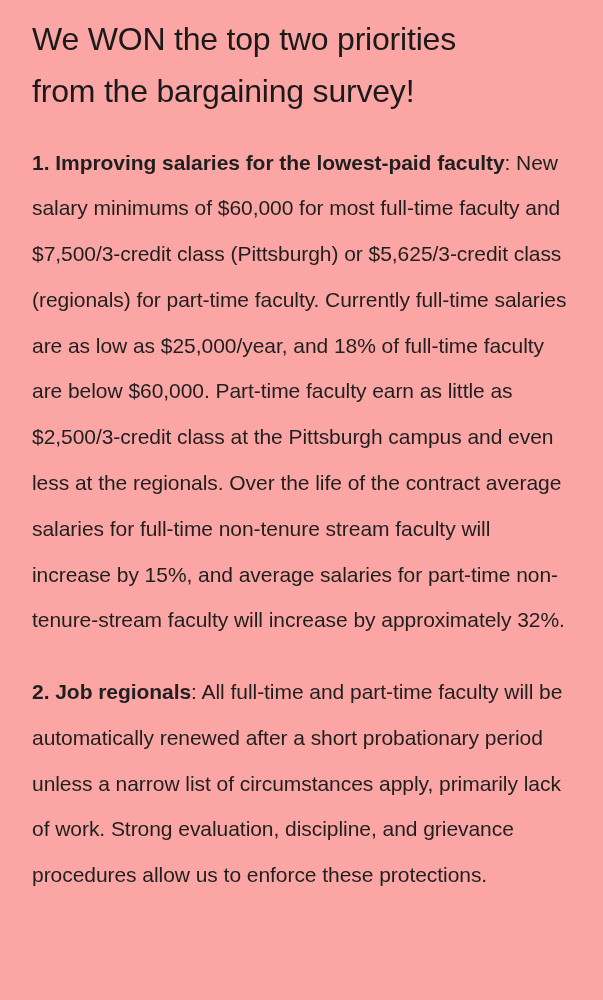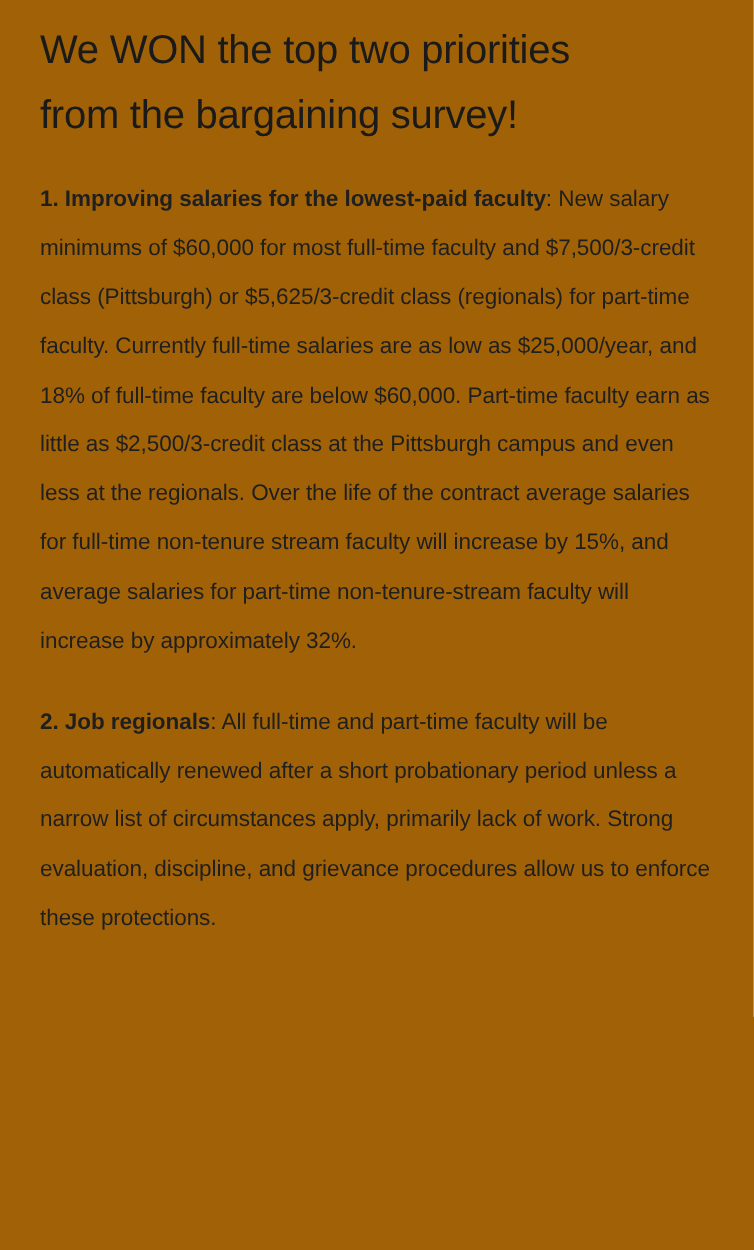--- a/index.html
+++ b/index.html
@@ -12,33 +12,33 @@
     background: #ffffff;
     font-family: "Liberation Sans", sans-serif;
     color: #1a1a1a;
     overflow: hidden;
   }
   .page {
     box-sizing: border-box;
     width: 603px;
     height: 1000px;
     padding: 14px 32px 0 32px;
-    background: #a16207;
+    background: #fca5a5;
   }
   .headline {
     font-size: 32px;
     font-weight: 400;
     line-height: 1.62;
     letter-spacing: -0.2px;
     color: #1a1a1a;
     margin: 0 0 22px 0;
     max-width: 430px;
   }
   .item {
-    font-size: 18px;
+    font-size: 21px;
     line-height: 2.18;
     color: #1f1f1f;
     margin: 0 0 26px 0;
     letter-spacing: -0.05px;
   }
   .item:last-child {
     margin-bottom: 0;
   }
   .num {
     font-weight: 700;

